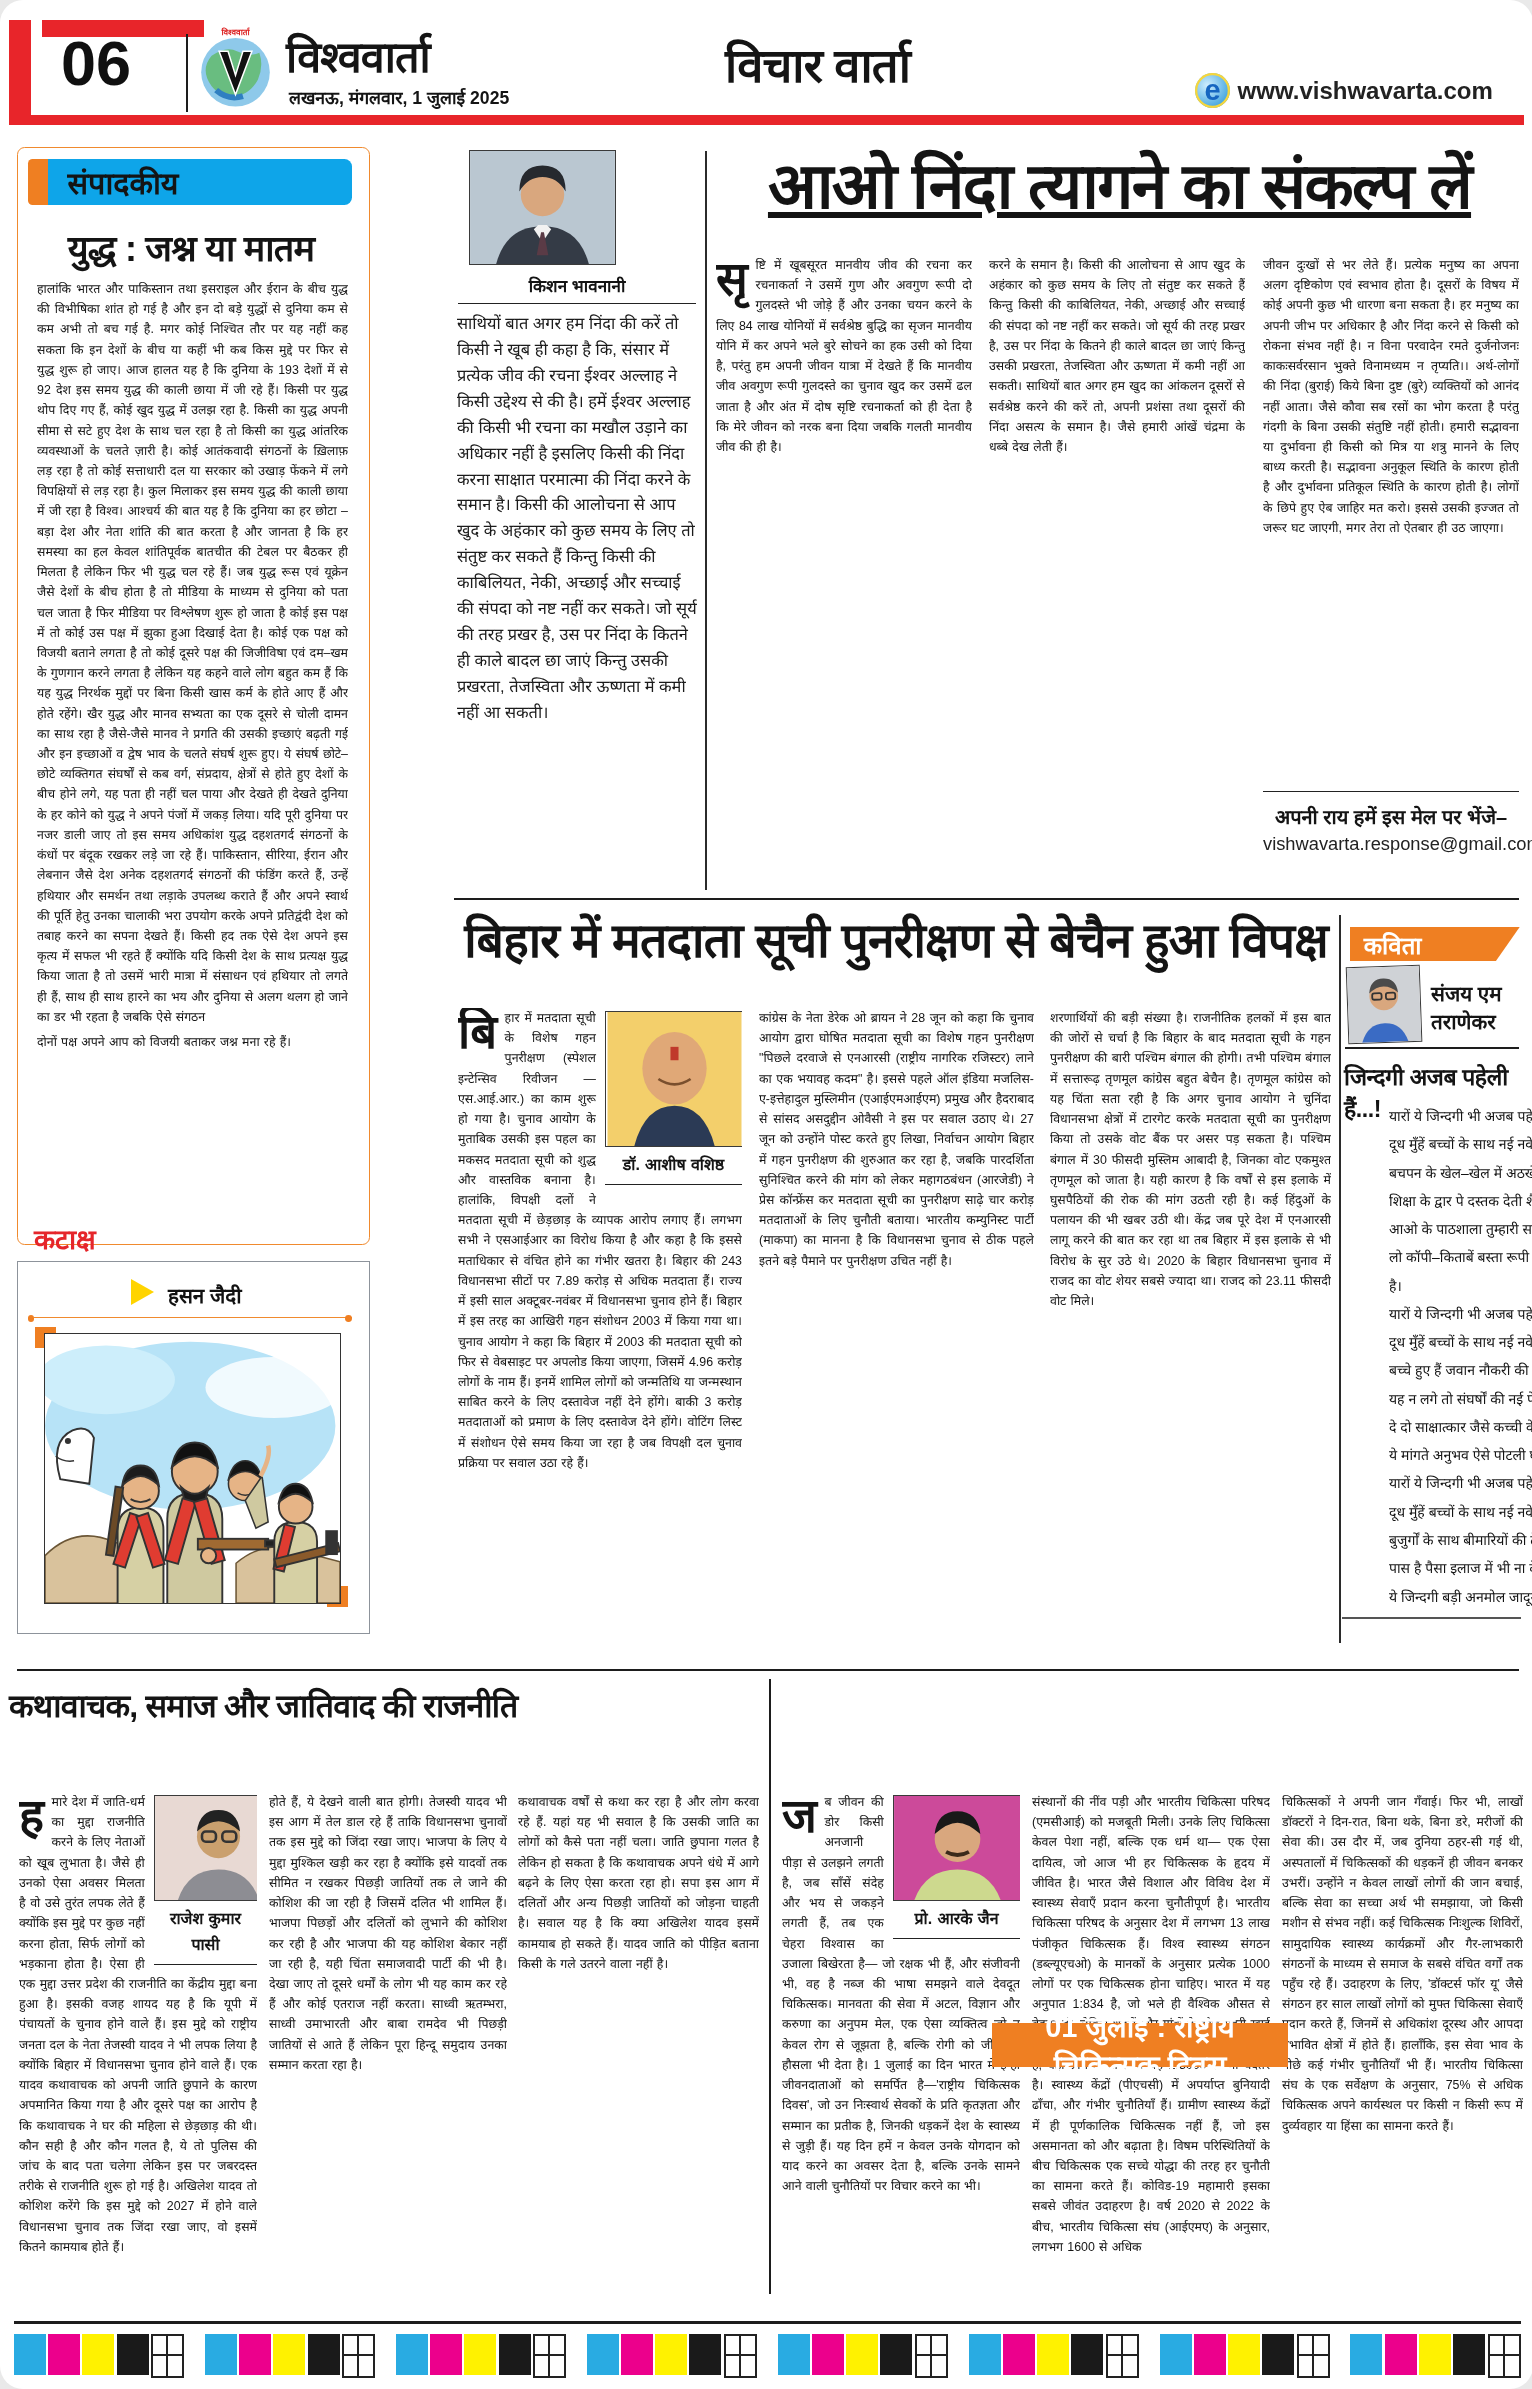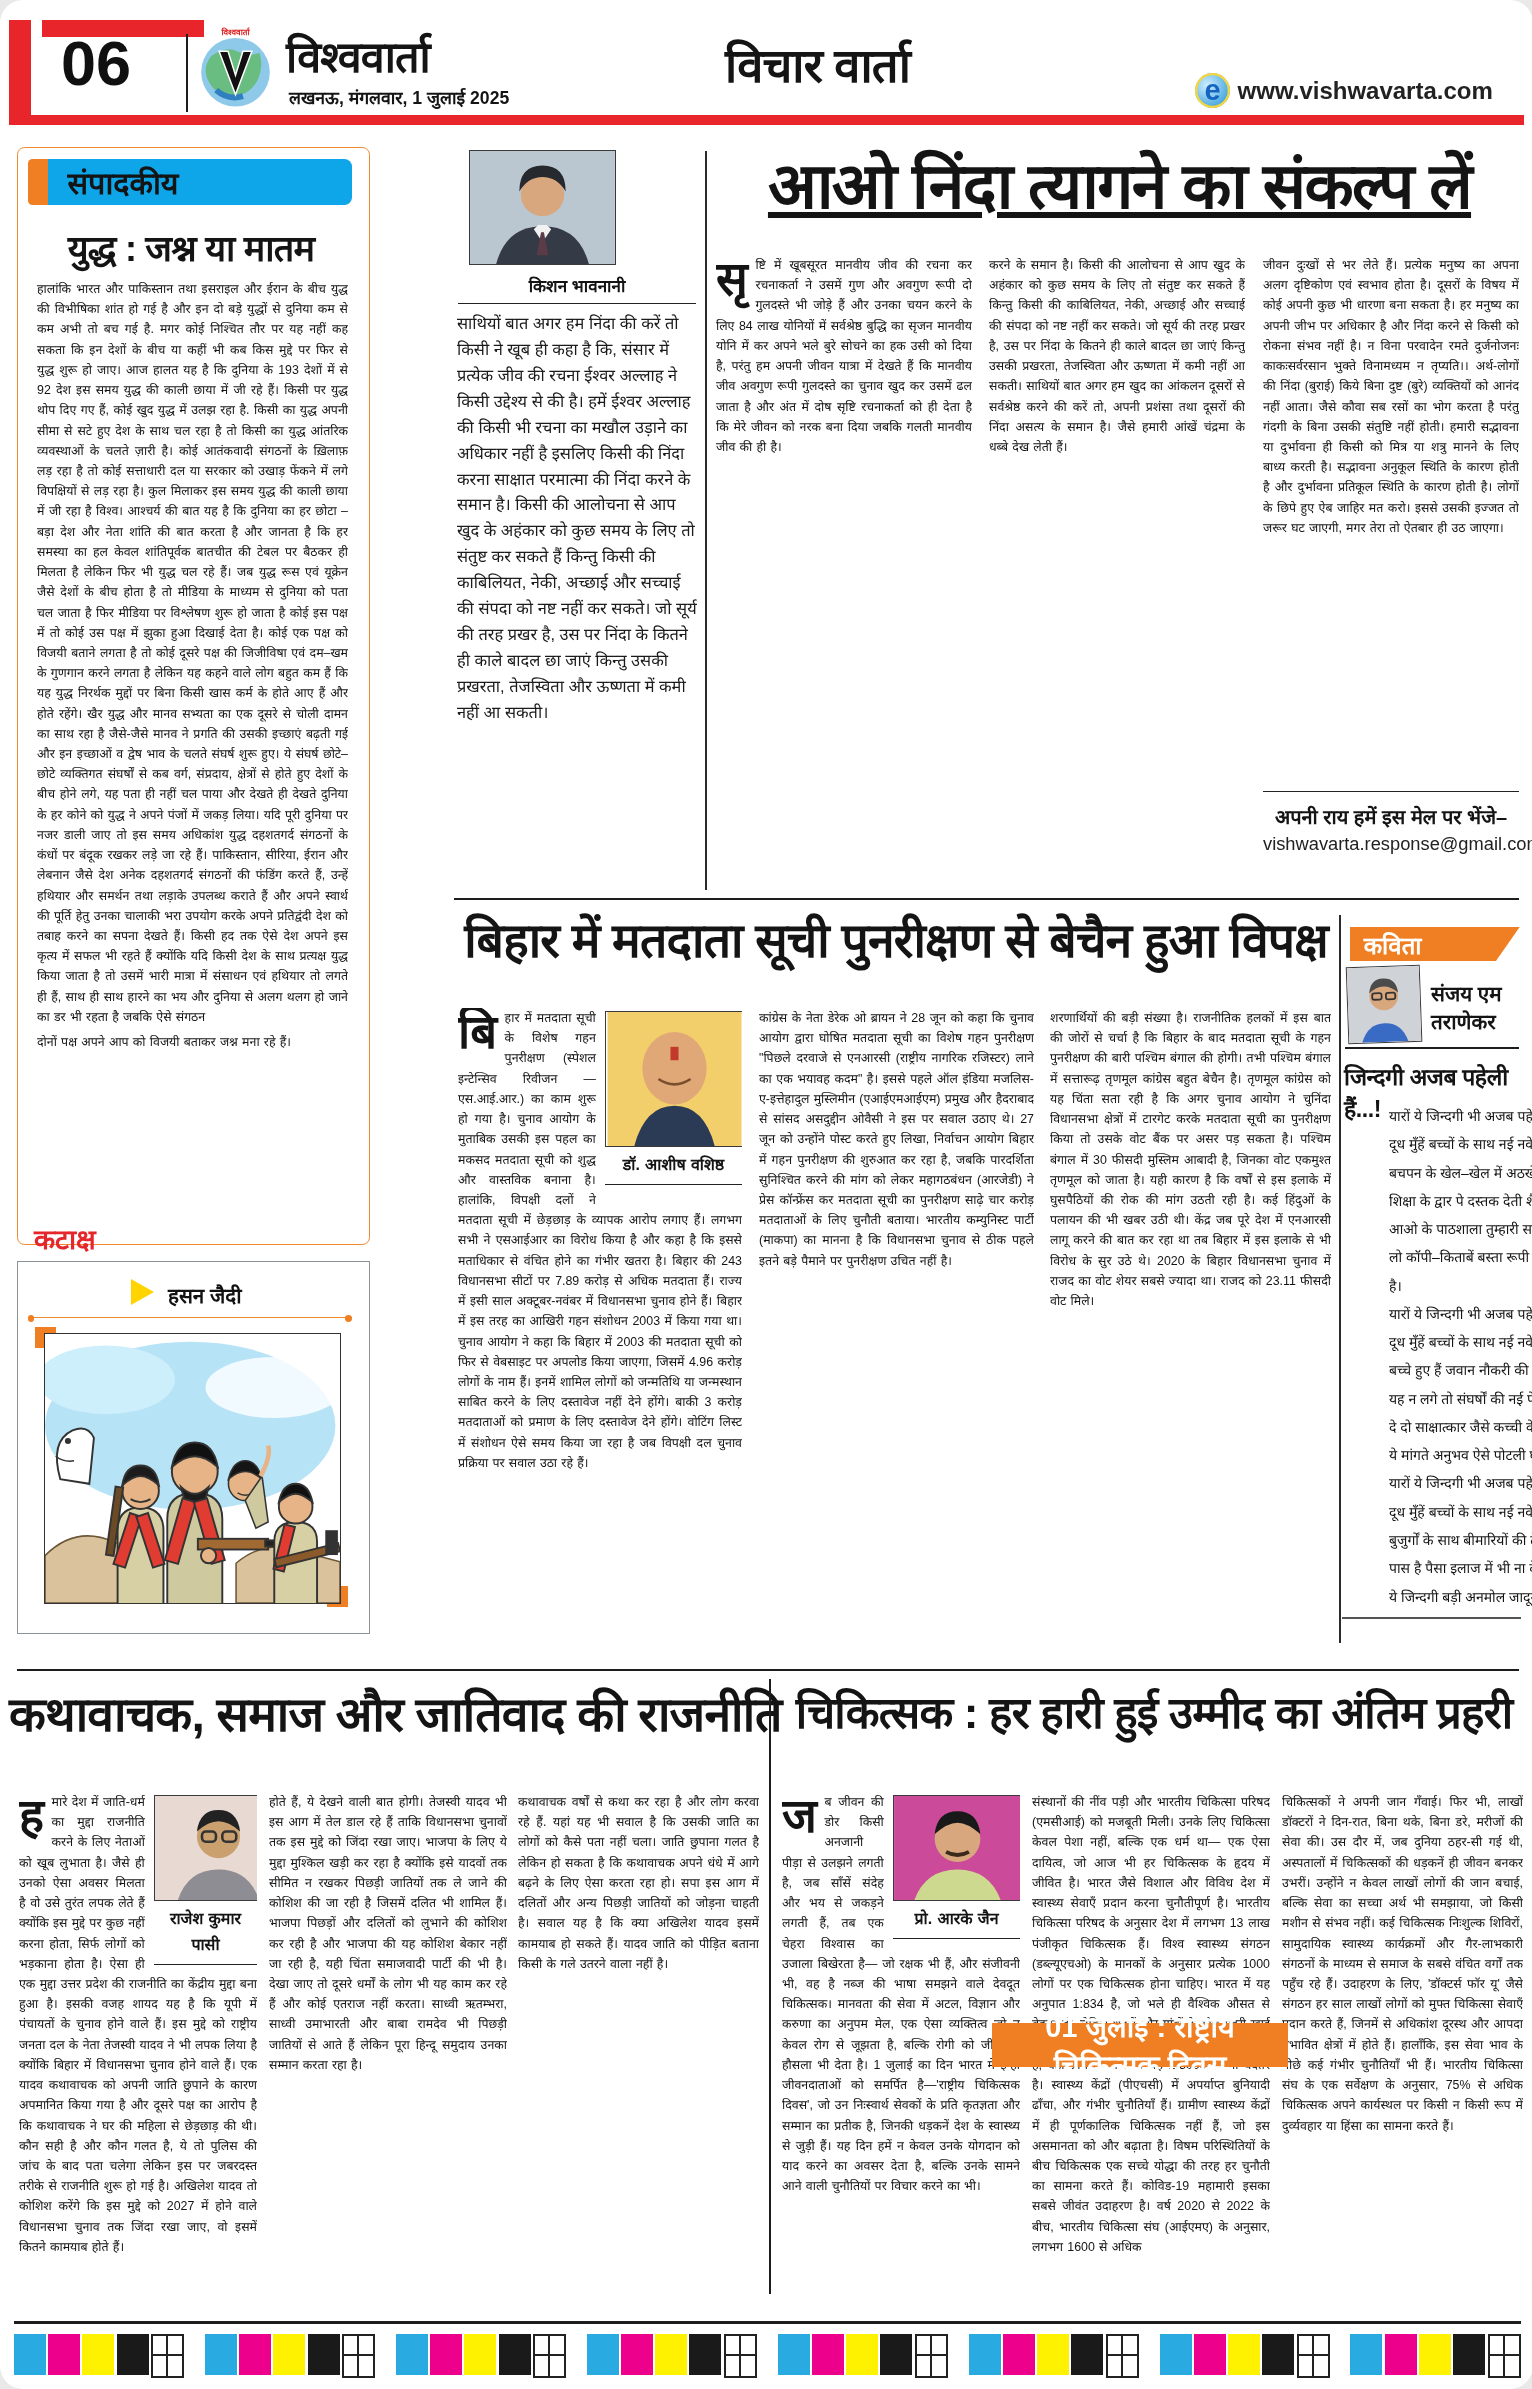--- a/index.html
+++ b/index.html
@@ -241,21 +241,21 @@
 यारों ये जिन्दगी भी अजब पहेली हैं,
 दूध मुँहें बच्चों के साथ नई नवेली है।
 बुजुर्गों के साथ बीमारियों की ढेरी है,
 पास है पैसा इलाज में भी ना देरी है।
 ये जिन्दगी बड़ी अनमोल जादूगरी है,
 ख्वाब दिखाती सारे यह कोई परी हैं।</div>
   <div class="hline" style="left:1342px;top:1617px;width:179px;height:1.5px;background:#555;"></div>
 
   <div class="hline" style="left:17px;top:1669px;width:1502px;height:2.3px;"></div>
 
-  <div class="abs subheadline" style="left:9px;top:1689px;width:748px;font-size:48px;text-align:right;">कथावाचक, समाज और जातिवाद की राजनीति</div>
+  <div class="abs subheadline" style="left:9px;top:1689px;width:748px;font-size:32px;text-align:left;">कथावाचक, समाज और जातिवाद की राजनीति</div>
   <div class="col bodytext" style="left:19px;top:1792px;width:238px;height:501px;">
     <span class="figure" style="width:103px;">
       <svg viewBox="0 0 100 82" width="127" height="104" class="photoframe">
         <rect width="100" height="82" fill="#e8d9d3"></rect>
         <circle cx="50" cy="32" r="17" fill="#caa06e"></circle>
         <path d="M33 28 q2 -17 17 -17 q15 0 17 17 q-9 -8 -17 -8 q-8 0 -17 8z" fill="#222"></path>
         <rect x="37" y="28" width="11" height="8" rx="3" fill="none" stroke="#333" stroke-width="2"></rect>
         <rect x="53" y="28" width="11" height="8" rx="3" fill="none" stroke="#333" stroke-width="2"></rect>
         <path d="M18 82 q8 -24 32 -24 q24 0 32 24z" fill="#8d8d93"></path>
       </svg>
@@ -266,21 +266,20 @@
   </div>
   <div class="col bodytext" style="left:269px;top:1792px;width:238px;height:501px;">
     <span>होते हैं, ये देखने वाली बात होगी। तेजस्वी यादव भी इस आग में तेल डाल रहे हैं ताकि विधानसभा चुनावों तक इस मुद्दे को जिंदा रखा जाए। भाजपा के लिए ये मुद्दा मुश्किल खड़ी कर रहा है क्योंकि इसे यादवों तक सीमित न रखकर पिछड़ी जातियों तक ले जाने की कोशिश की जा रही है जिसमें दलित भी शामिल हैं। भाजपा पिछड़ों और दलितों को लुभाने की कोशिश कर रही है और भाजपा की यह कोशिश बेकार नहीं जा रही है, यही चिंता समाजवादी पार्टी की भी है। देखा जाए तो दूसरे धर्मों के लोग भी यह काम कर रहे हैं और कोई एतराज नहीं करता। साध्वी ऋतम्भरा, साध्वी उमाभारती और बाबा रामदेव भी पिछड़ी जातियों से आते हैं लेकिन पूरा हिन्दू समुदाय उनका सम्मान करता रहा है।</span>
   </div>
   <div class="col bodytext" style="left:518px;top:1792px;width:241px;height:501px;">
     <span>कथावाचक वर्षों से कथा कर रहा है और लोग करवा रहे हैं. यहां यह भी सवाल है कि उसकी जाति का लोगों को कैसे पता नहीं चला। जाति छुपाना गलत है लेकिन हो सकता है कि कथावाचक अपने धंधे में आगे बढ़ने के लिए ऐसा करता रहा हो। सपा इस आग में दलितों और अन्य पिछड़ी जातियों को जोड़ना चाहती है। सवाल यह है कि क्या अखिलेश यादव इसमें कामयाब हो सकते हैं। यादव जाति को पीड़ित बताना किसी के गले उतरने वाला नहीं है।</span>
   </div>
 
   <div class="vline" style="left:769px;top:1679px;width:2.3px;height:615px;"></div>
 
-  <div class="abs subheadline" style="left:782px;top:1689px;width:744px;font-size:44px;text-align:center;">चिकित्सक : हर हारी हुई उम्मीद का अंतिम प्रहरी</div>
   <div class="col bodytext" style="left:782px;top:1792px;width:238px;height:501px;">
     <span class="figure" style="width:127px;">
       <svg viewBox="0 0 100 82" width="127" height="104" class="photoframe">
         <rect width="100" height="82" fill="#cc4a9a"></rect>
         <circle cx="50" cy="34" r="18" fill="#d9a77e"></circle>
         <path d="M32 30 q2 -18 18 -18 q16 0 18 18 q-10 -9 -18 -9 q-8 0 -18 9z" fill="#191919"></path>
         <path d="M41 44 q9 5 18 0" stroke="#3a2a1a" stroke-width="3" fill="none"></path>
         <path d="M16 82 q9 -24 34 -24 q25 0 34 24z" fill="#cdd98e"></path>
       </svg>
       <span class="figcap" style="display:block;">प्रो. आरके जैन</span>

